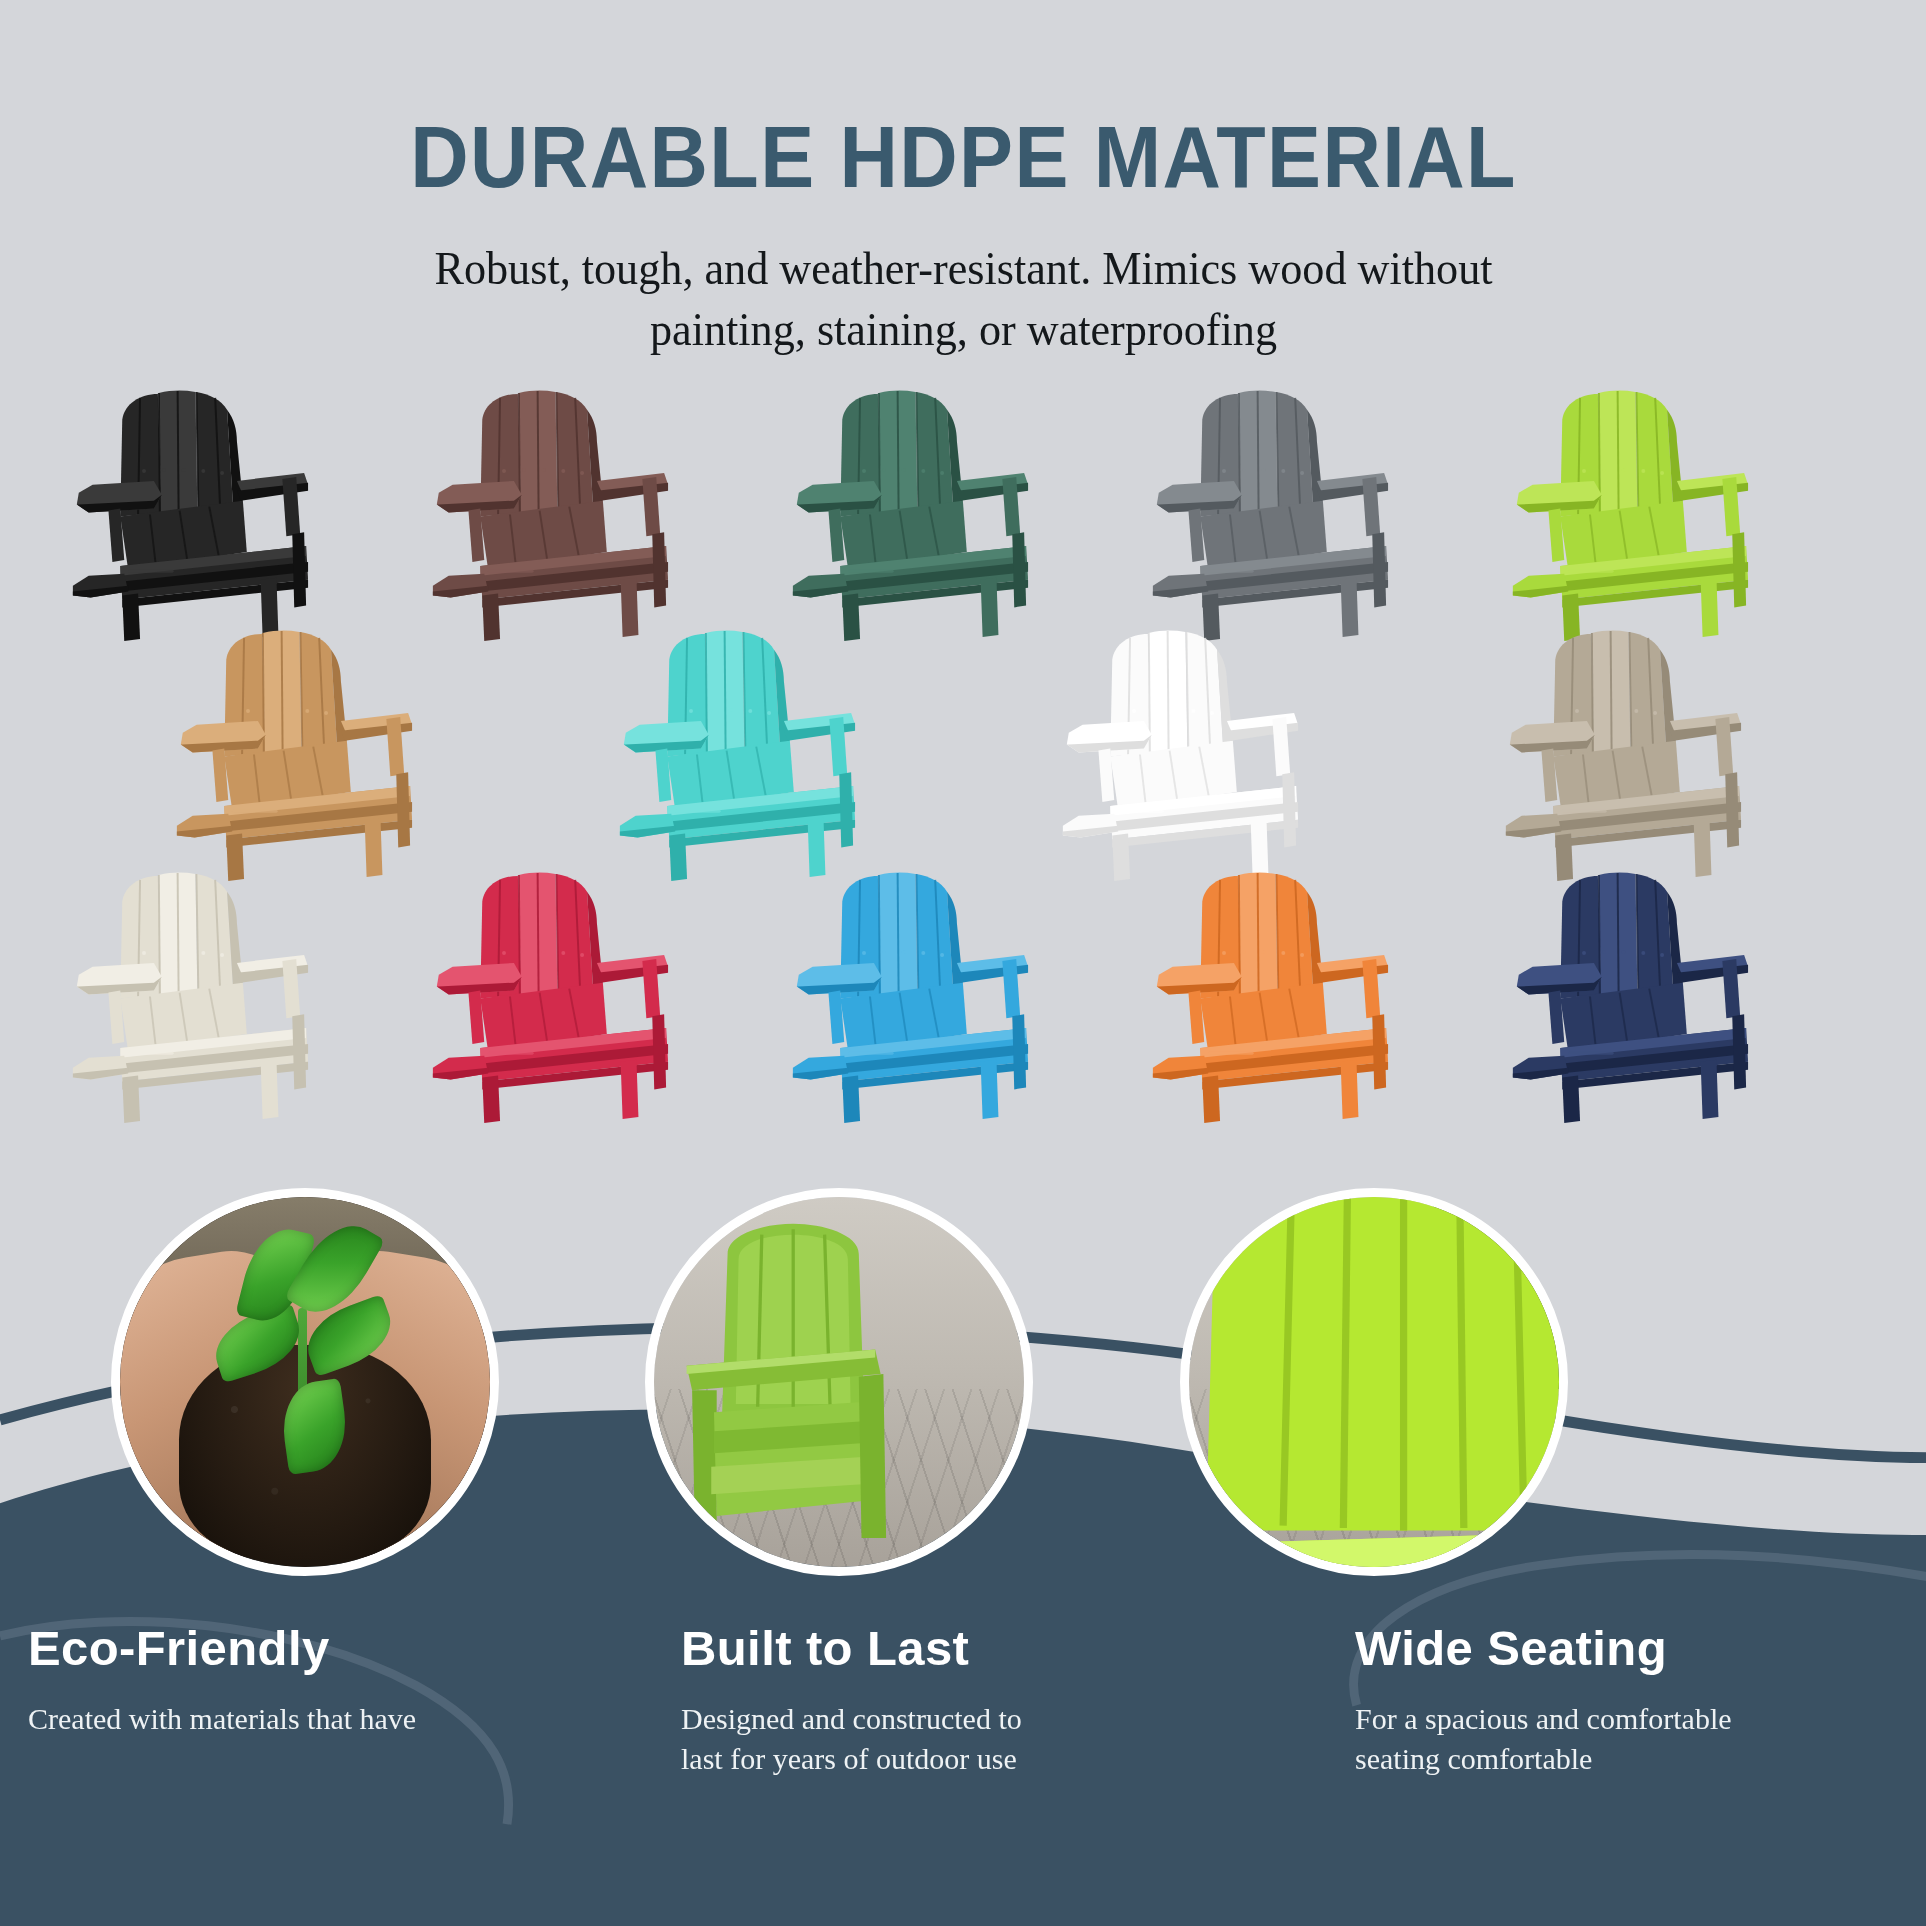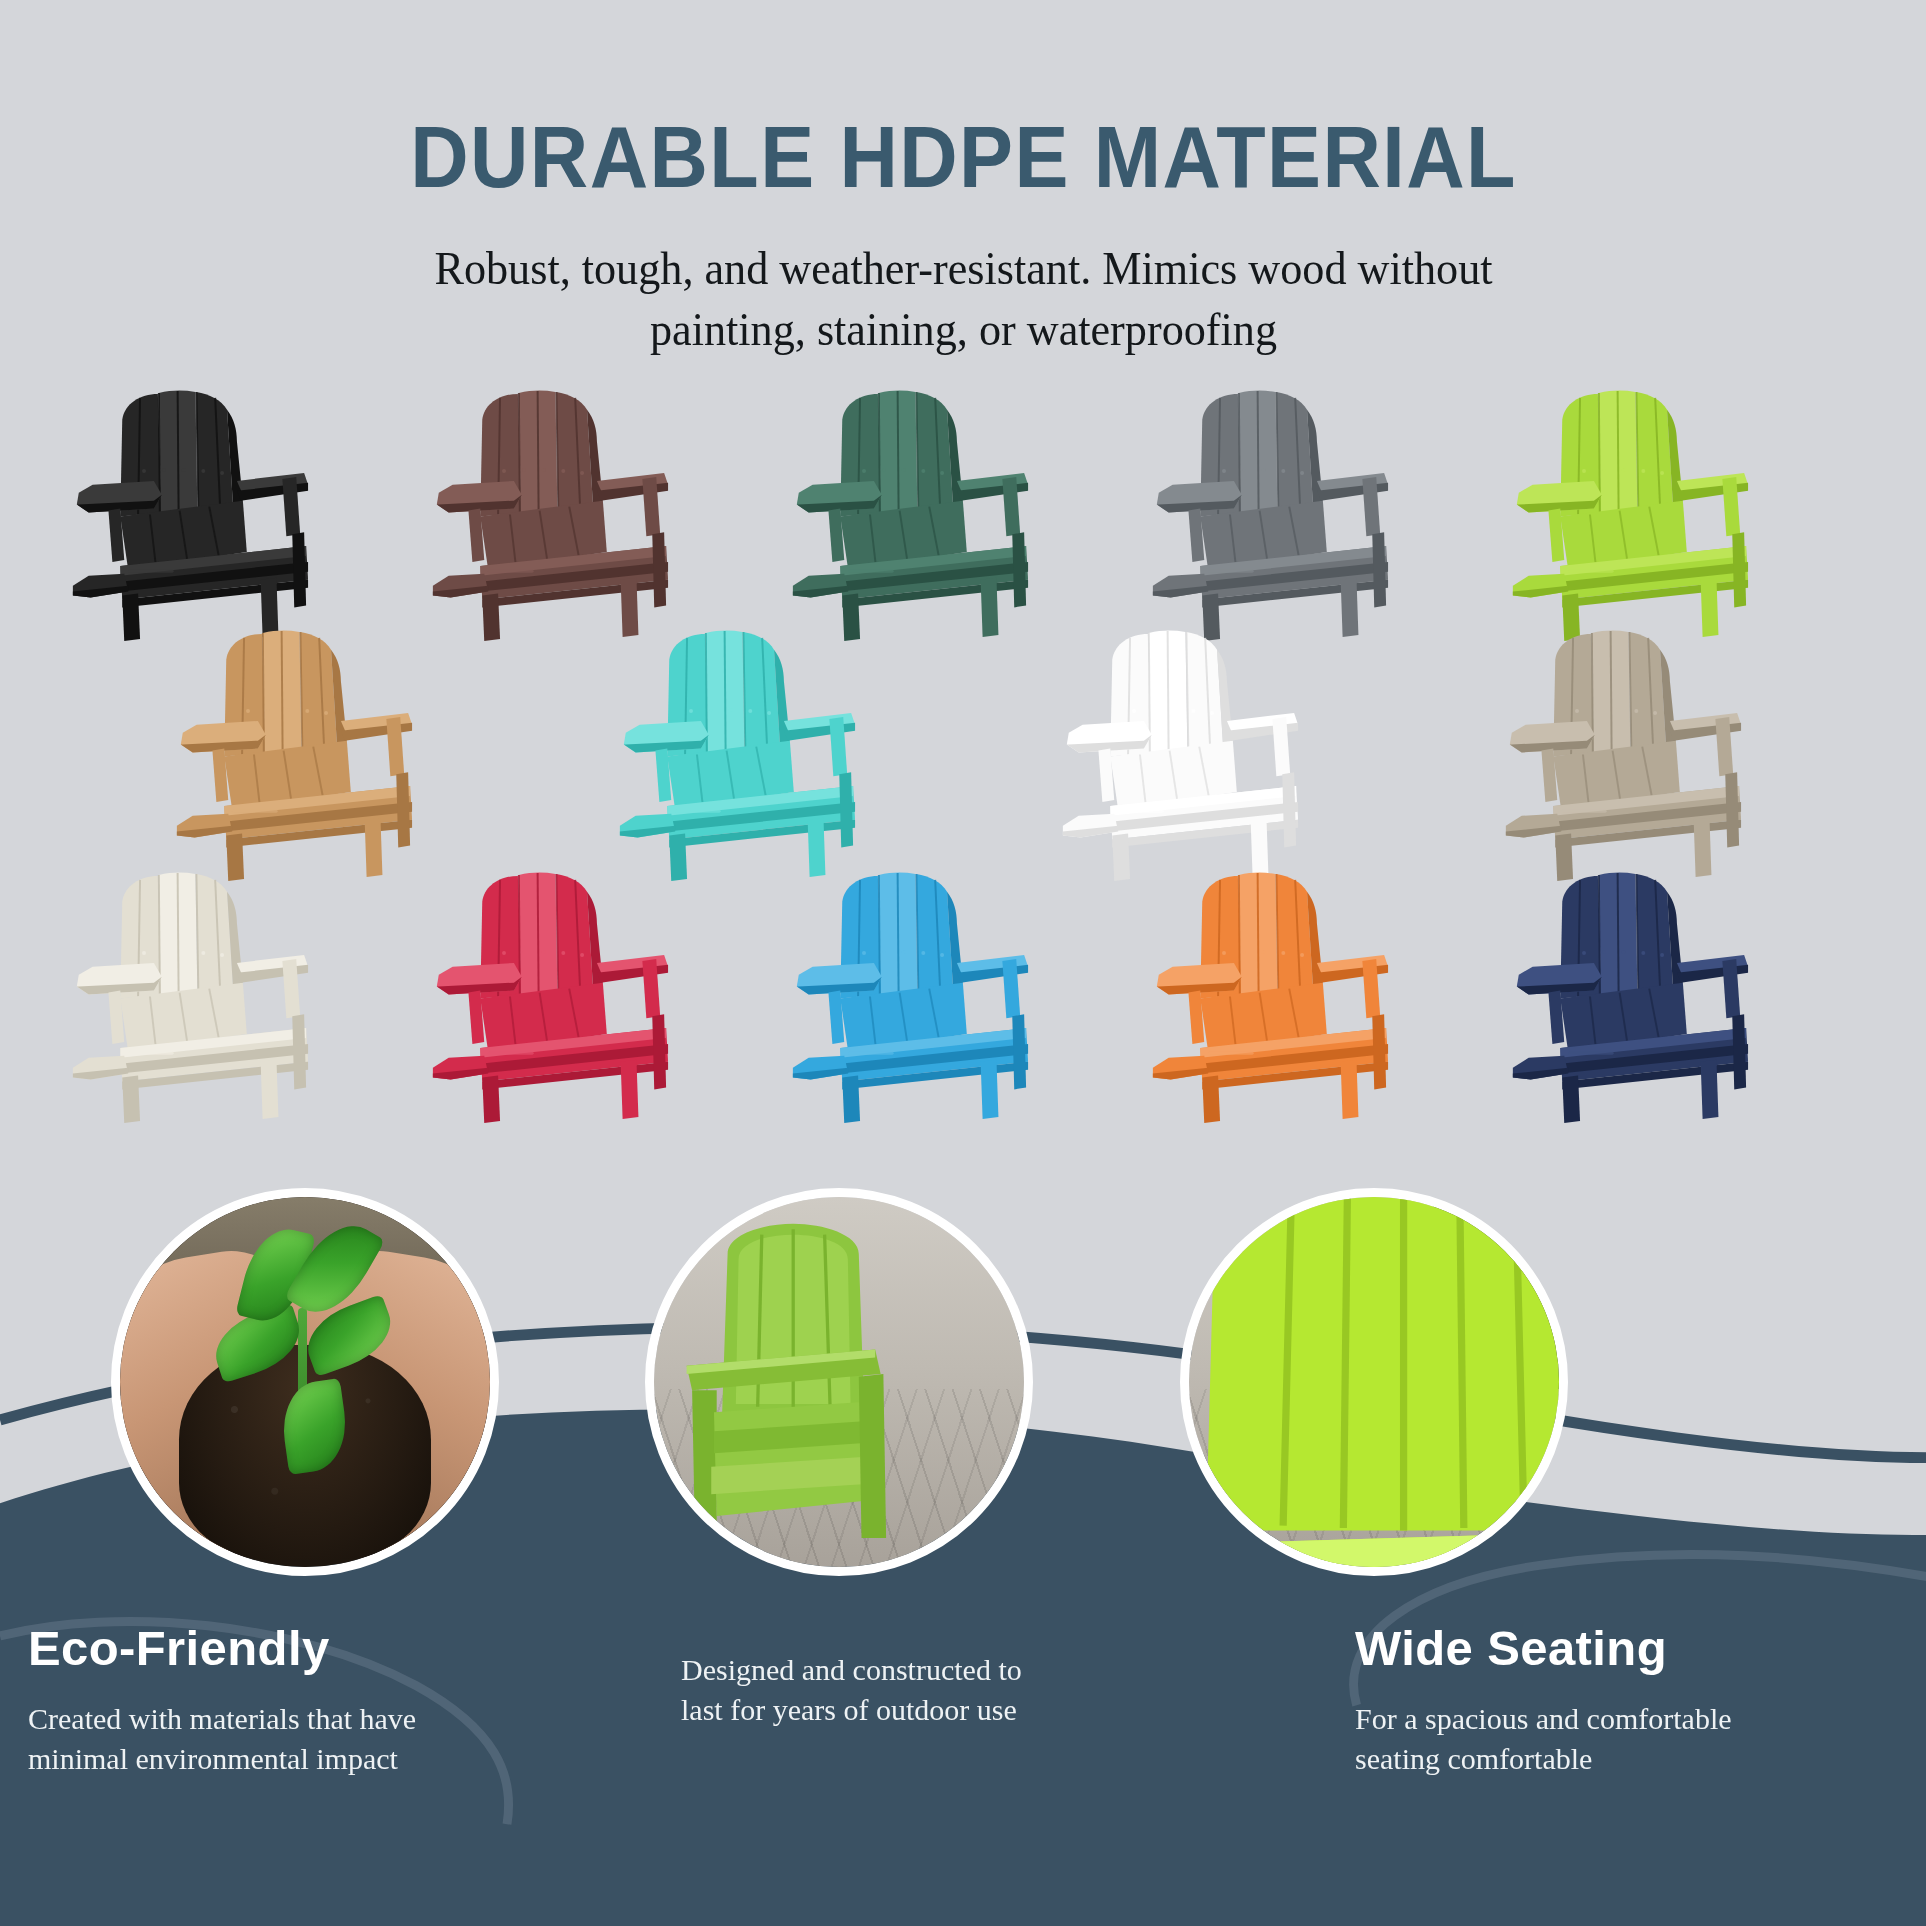--- a/index.html
+++ b/index.html
@@ -1067,25 +1067,25 @@
     </div>
 
   </div>
 
   <div class="captions">
 
     <div class="cap k1">
       <div class="cap-h">Eco-Friendly</div>
       <div class="cap-b">
         <span>Created with materials that have</span>
-        <span>minimal environmental impact</span>
       </div>
     </div>
 
     <div class="cap k2">
+      <div class="cap-h">Built to Last</div>
       <div class="cap-b">
         <span>Designed and constructed to</span>
         <span>last for years of outdoor use</span>
       </div>
     </div>
 
     <div class="cap k3">
       <div class="cap-h">Wide Seating</div>
       <div class="cap-b">
         <span>For a spacious and comfortable</span>

